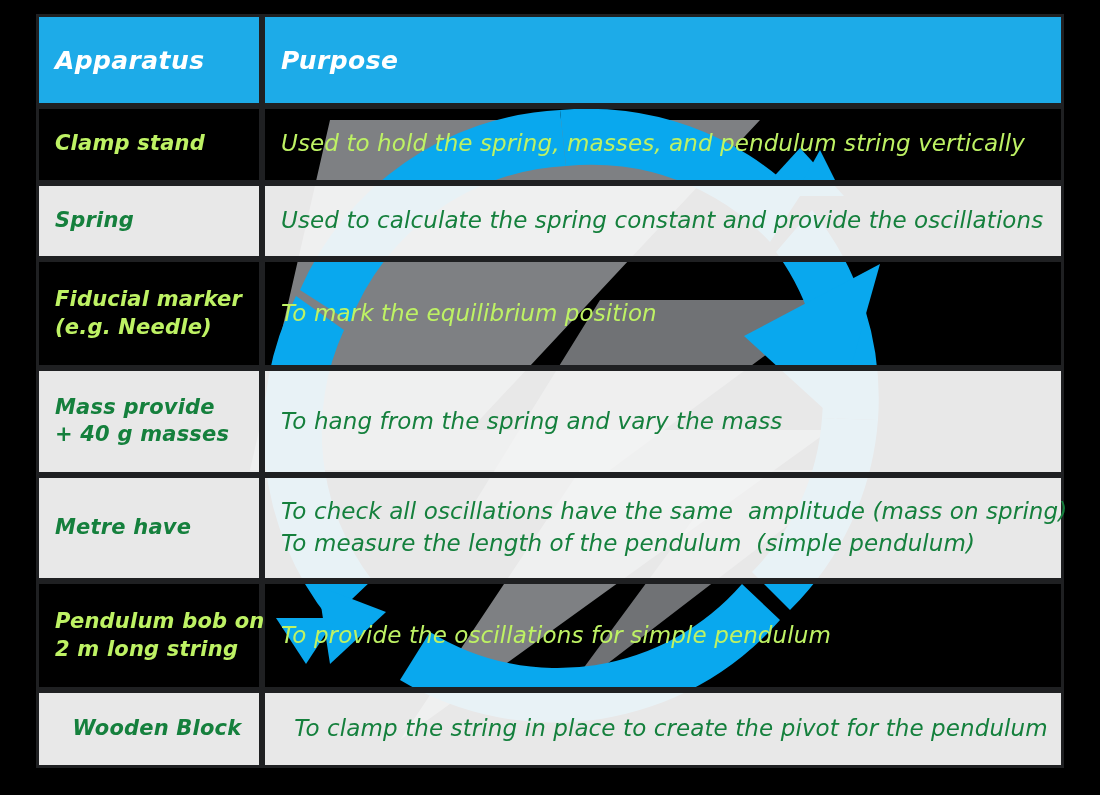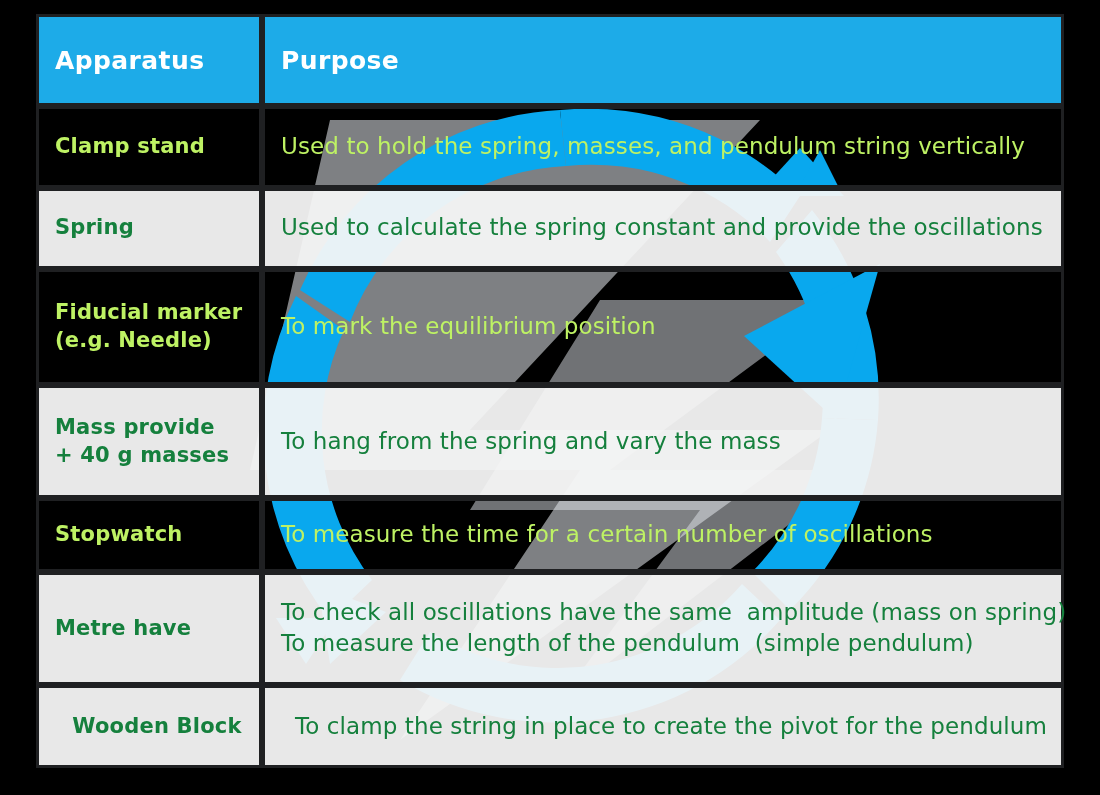--- a/index.html
+++ b/index.html
@@ -10,20 +10,21 @@
     background: #000000;
     font-family: "DejaVu Sans", "Liberation Sans", sans-serif;
     overflow: hidden;
   }
 
   #stage {
     position: relative;
     width: 1100px;
     height: 795px;
     background: #000000;
+    font-style: italic;
   }
 
   
   #watermark {
     position: absolute;
     left: 0; top: 0;
     width: 1100px;
     height: 795px;
     z-index: 0;
     pointer-events: none;
@@ -217,39 +218,40 @@
       <tr class="row-light r3">
         <td class="cell-apparatus">
           <span class="line">Mass provide</span>
           <span class="line">+ 40 g masses</span>
         </td>
         <td class="cell-purpose">
           <span class="line">To hang from the spring and vary the mass</span>
         </td>
       </tr>
 
-      <tr class="row-dark r4">
-        <td class="cell-apparatus">
-          <span class="line">Stopwatch</span>
-        </td>
-        <td class="cell-purpose">
-          <span class="line">To measure the time for a certain number of oscillations</span>
-        </td>
-      </tr>
 
       <tr class="row-light r5">
         <td class="cell-apparatus">
           <span class="line">Metre have</span>
         </td>
         <td class="cell-purpose">
           <span class="line">To check all oscillations have the same  amplitude (mass on spring)</span>
           <span class="line">To measure the length of the pendulum  (simple pendulum)</span>
         </td>
       </tr>
 
+      <tr class="row-dark r6">
+        <td class="cell-apparatus">
+          <span class="line">Pendulum bob on</span>
+          <span class="line">2 m long string</span>
+        </td>
+        <td class="cell-purpose">
+          <span class="line">To provide the oscillations for simple pendulum</span>
+        </td>
+      </tr>
 
       <tr class="row-light r7">
         <td class="cell-apparatus">
           <span class="line">Wooden Block</span>
         </td>
         <td class="cell-purpose">
           <span class="line">To clamp the string in place to create the pivot for the pendulum</span>
         </td>
       </tr>
 

